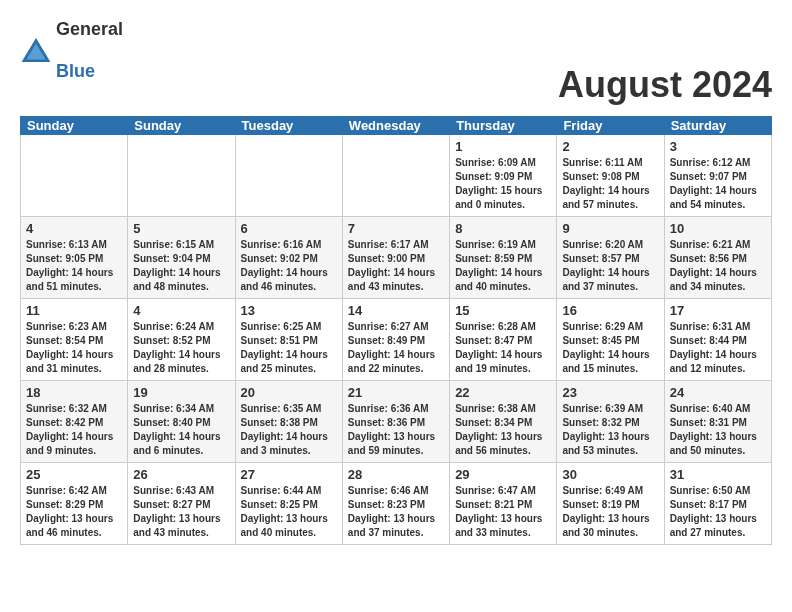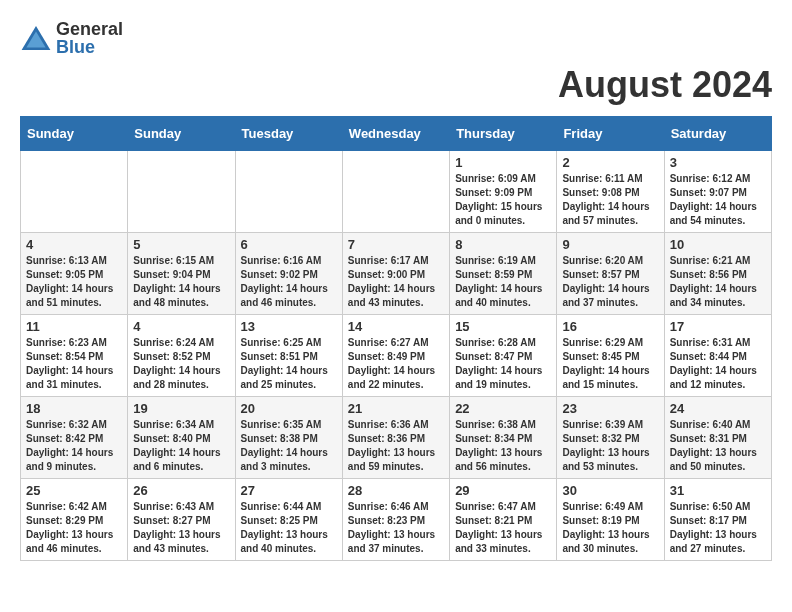--- a/index.html
+++ b/index.html
@@ -17,20 +17,21 @@
       margin-bottom: 10px;
     }
     .logo {
       display: flex;
       align-items: center;
     }
     .logo-text {
       display: flex;
       flex-direction: column;
       line-height: 1;
+      gap: 24px;
     }
     .logo-general {
       font-size: 18px;
       font-weight: bold;
       color: #333;
     }
     .logo-blue {
       font-size: 18px;
       font-weight: bold;
       color: #2c6fad;
@@ -55,21 +56,21 @@
     }
     .calendar-table {
       width: 100%;
       border-collapse: collapse;
       table-layout: fixed;
     }
     .calendar-table th {
       background: #2c6fad;
       color: #fff;
       text-align: left;
-      padding: 9px 6px;
+      padding: 1px 6px;
       font-size: 13px;
       font-weight: bold;
       border: 1px solid #2c6fad;
       margin-left: 46px;
     }
     .calendar-table td {
       border: 1px solid #ccc;
       vertical-align: top;
       padding: 4px 5px;
       font-size: 10.5px;

